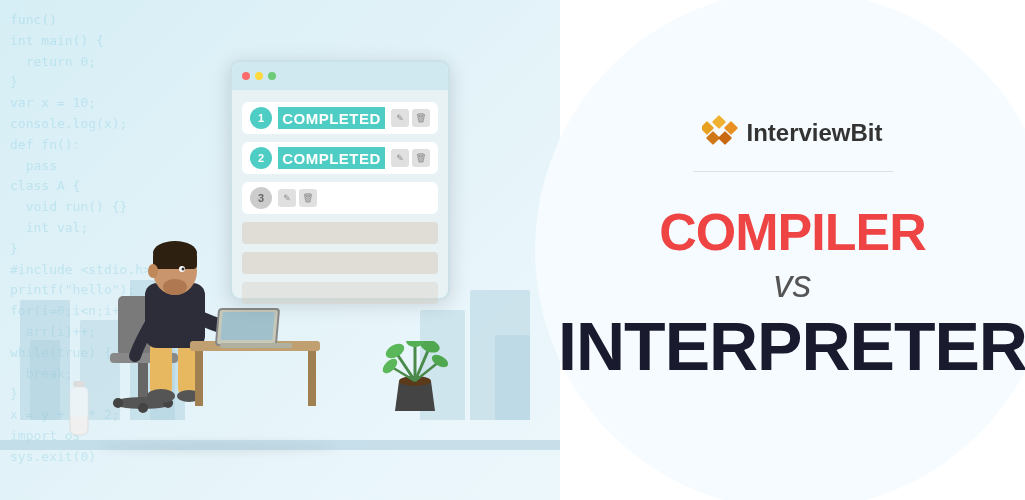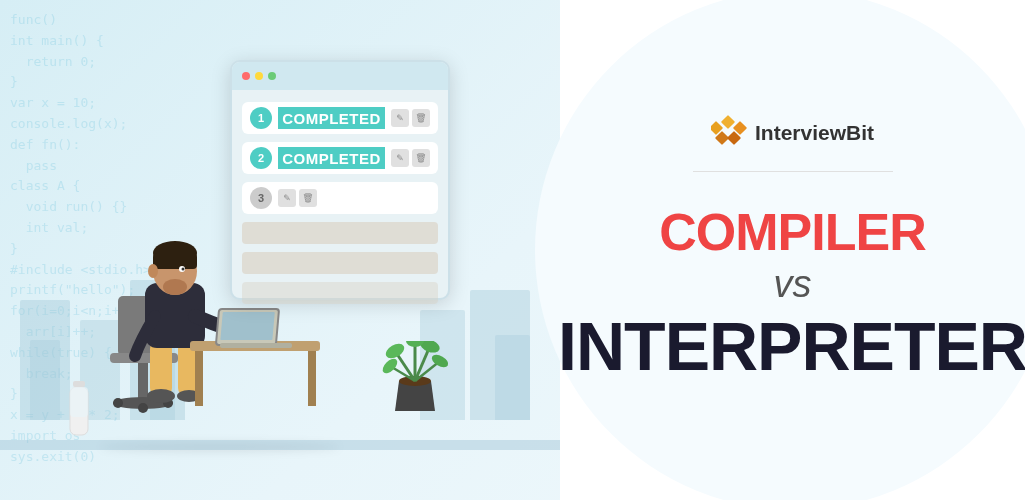--- a/index.html
+++ b/index.html
@@ -237,21 +237,21 @@
       align-items: center;
       gap: 8px;
     }
 
     .logo-diamond {
       width: 36px;
       height: 36px;
     }
 
     .brand-name {
-      font-size: 21px;
+      font-size: 24px;
       font-weight: 600;
       color: #333;
     }
 
     .divider {
       width: 200px;
       height: 1px;
       background: #e0e0e0;
     }
 

